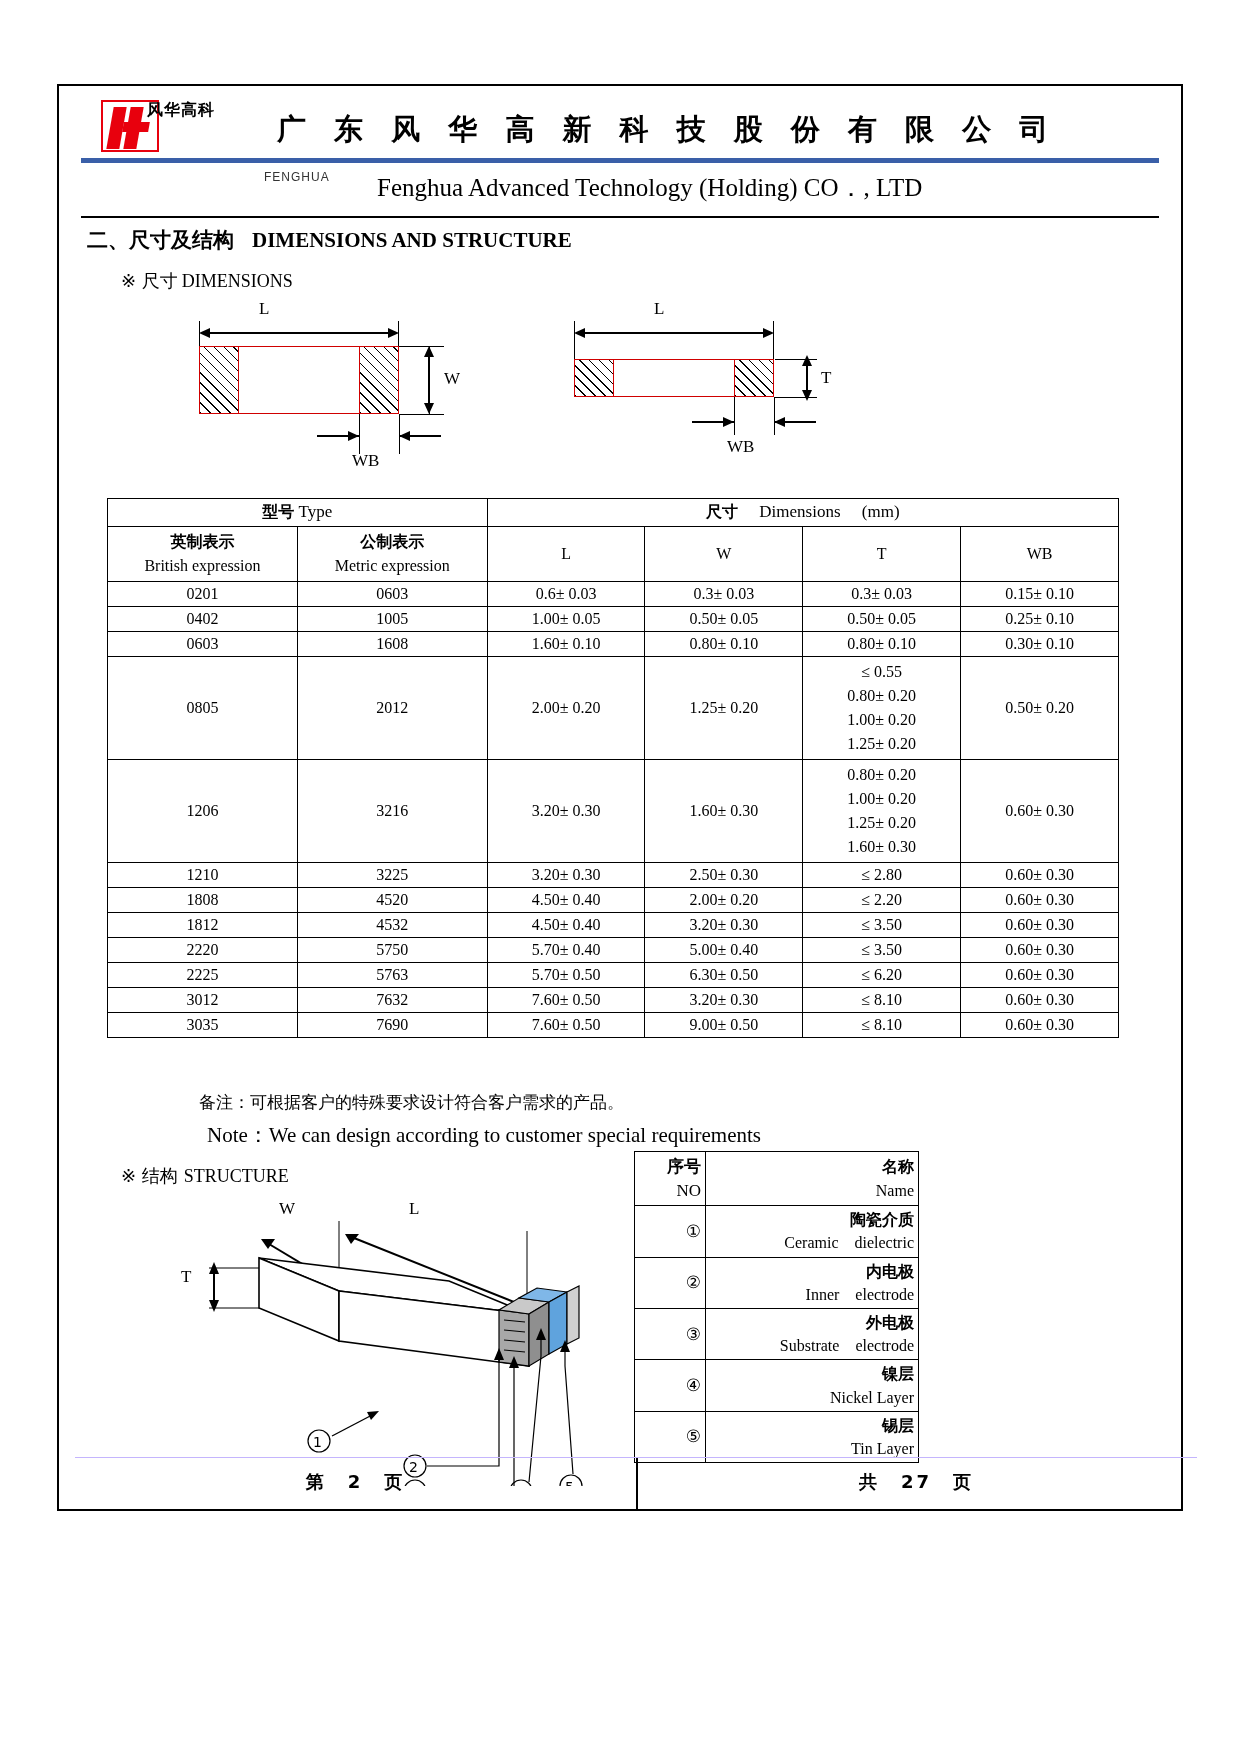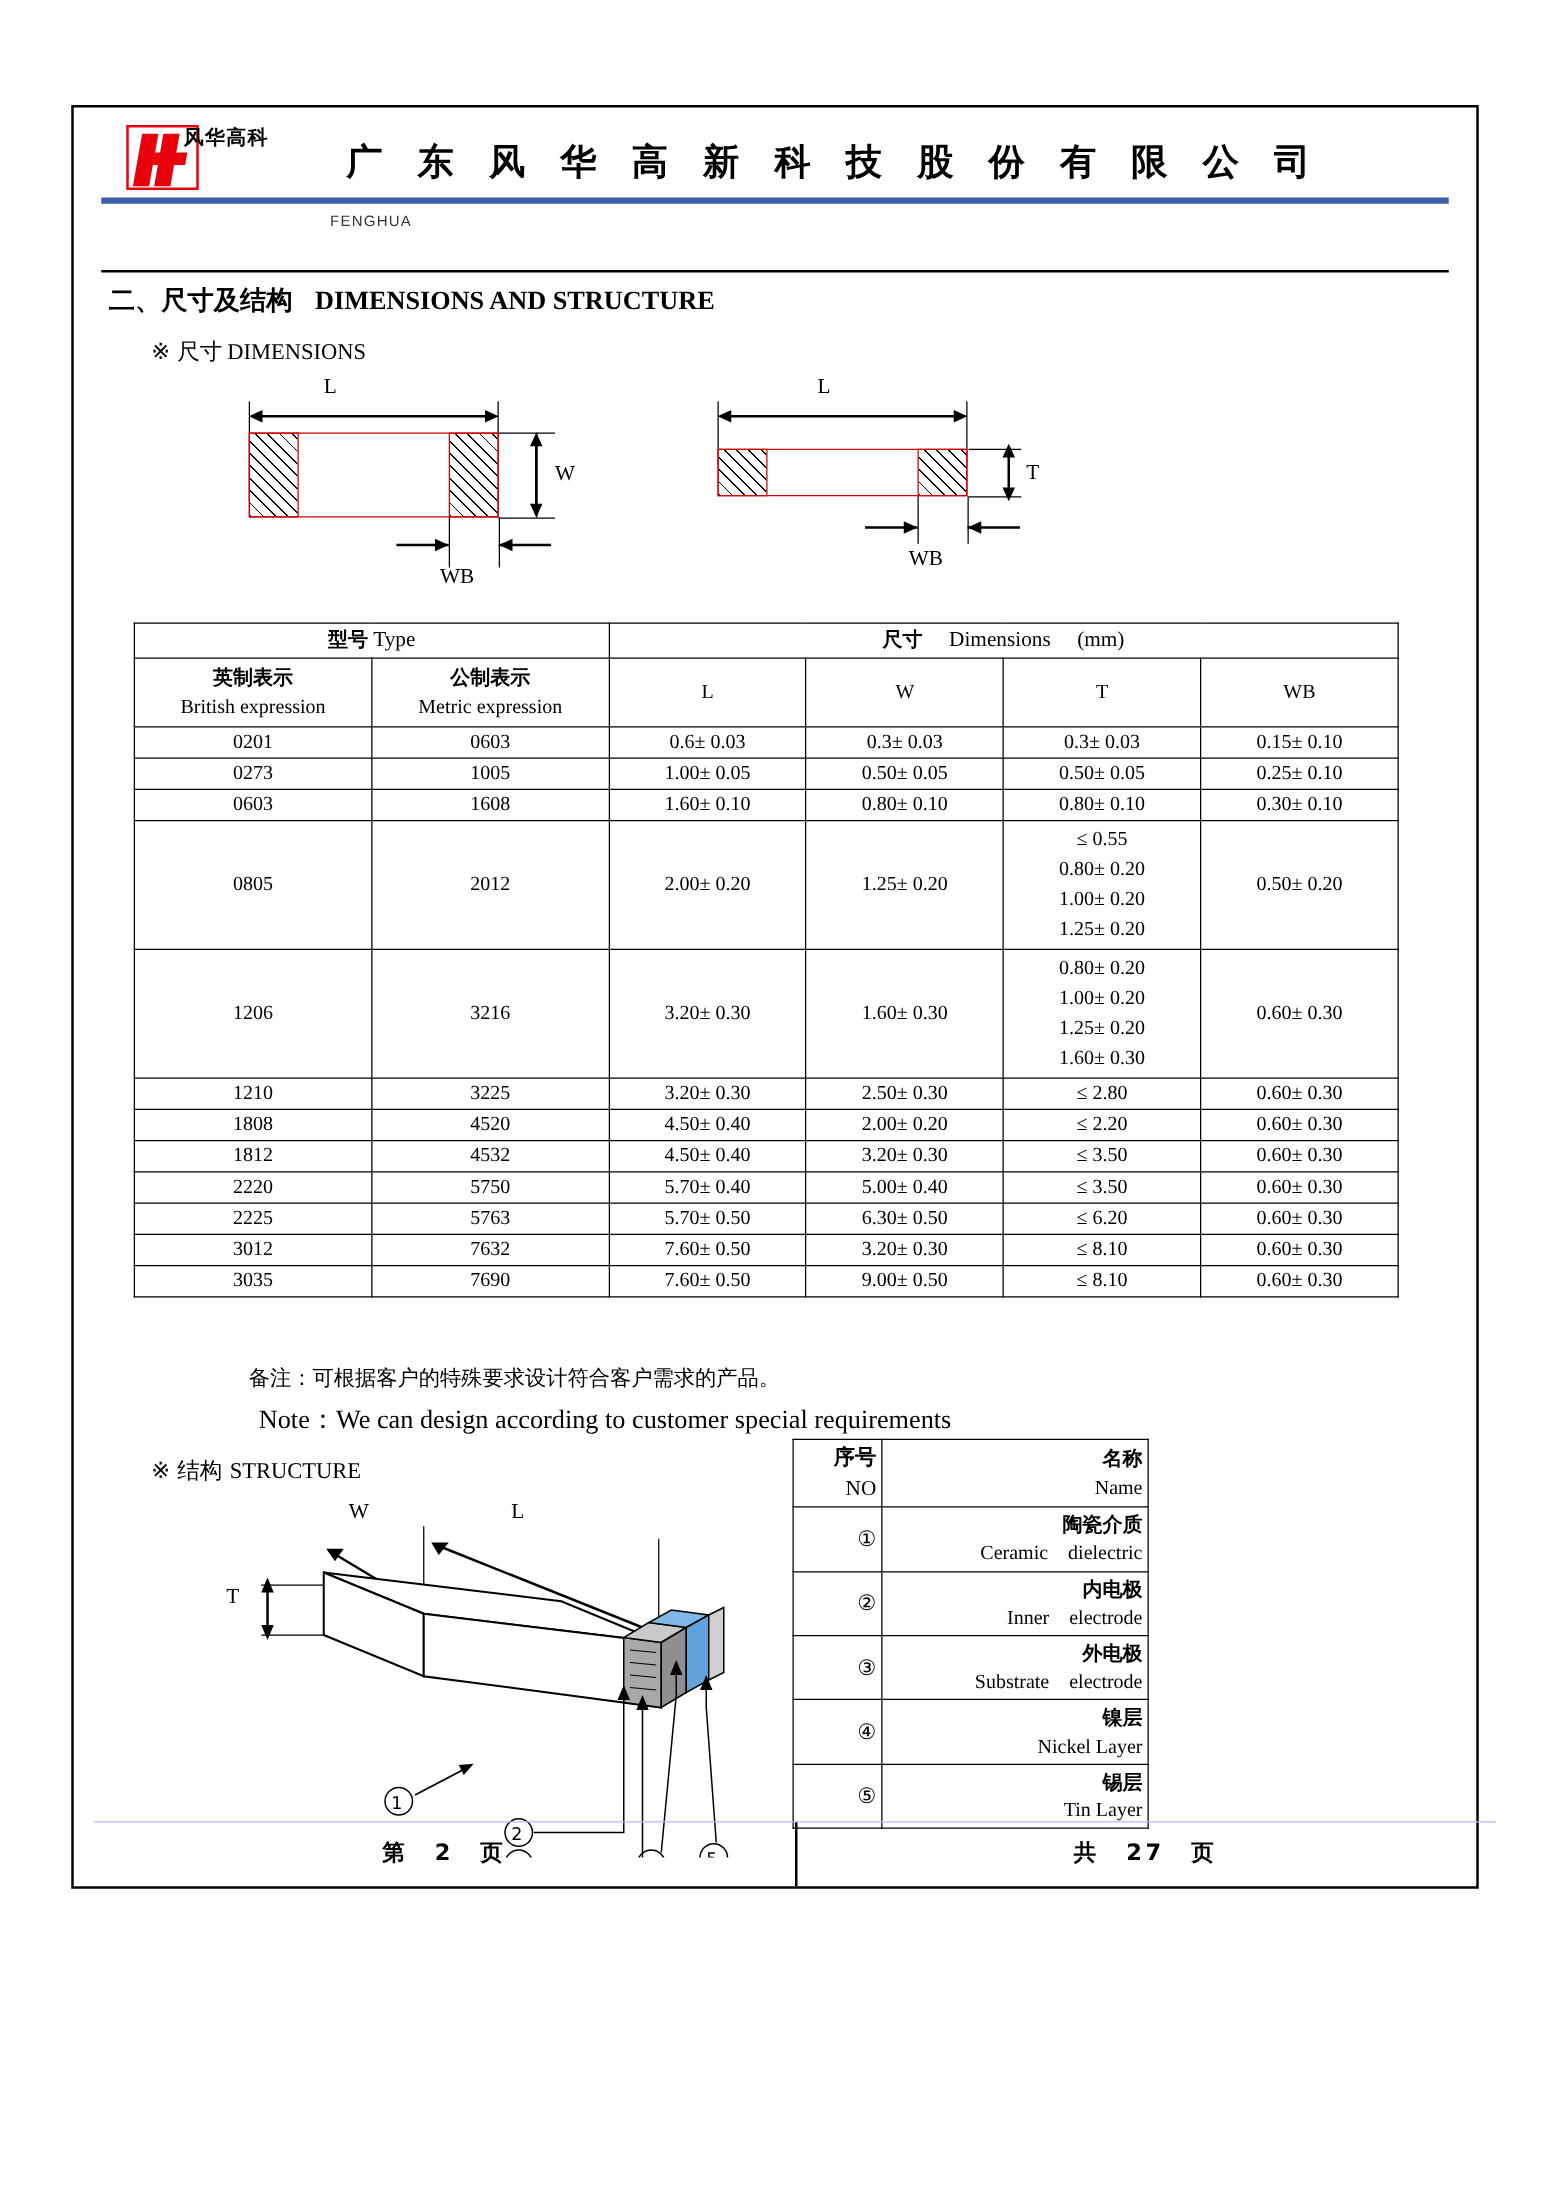--- a/index.html
+++ b/index.html
@@ -309,20 +309,21 @@
       <div class="logo-mark">
         <div class="bar1"></div>
           <div class="bar2"></div>
           <div class="bar3"></div>
       </div>
     </div>
     <div class="logo-cn">风华高科</div>
     <div class="logo-en">FENGHUA</div>
     <div class="company-cn">广 东 风 华 高 新 科 技 股 份 有 限 公 司</div>
     <div class="blue-rule"></div>
+    <div class="company-en">Fenghua Advanced Technology (Holding) CO．, LTD</div>
     <div class="header-rule"></div>
   </div>
 
   <div class="sec-title">
     <span>二、尺寸及结构</span><span class="en">DIMENSIONS AND STRUCTURE</span>
   </div>
   <div class="sub-title">
     <span>※ 尺寸</span><span class="en">DIMENSIONS</span>
   </div>
 
@@ -433,21 +434,21 @@
     <tbody id="dim-rows">
         <tr>
           <td>0201</td>
           <td>0603</td>
           <td>0.6± 0.03</td>
           <td>0.3± 0.03</td>
           <td>0.3± 0.03</td>
           <td>0.15± 0.10</td>
         </tr>
         <tr>
-          <td>0273</td>
+          <td>0402</td>
           <td>1005</td>
           <td>1.00± 0.05</td>
           <td>0.50± 0.05</td>
           <td>0.50± 0.05</td>
           <td>0.25± 0.10</td>
         </tr>
         <tr>
           <td>0603</td>
           <td>1608</td>
           <td>1.60± 0.10</td>

